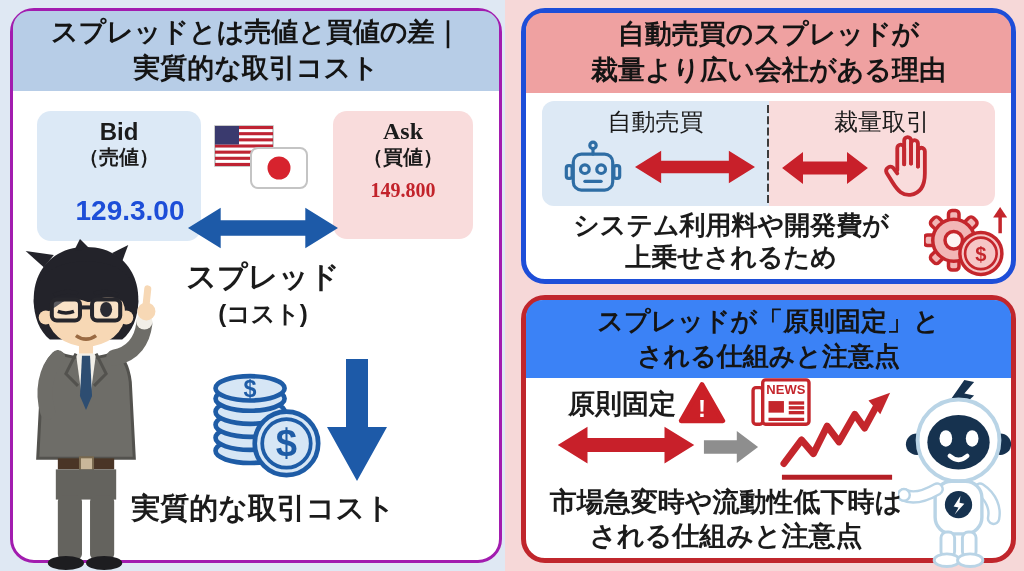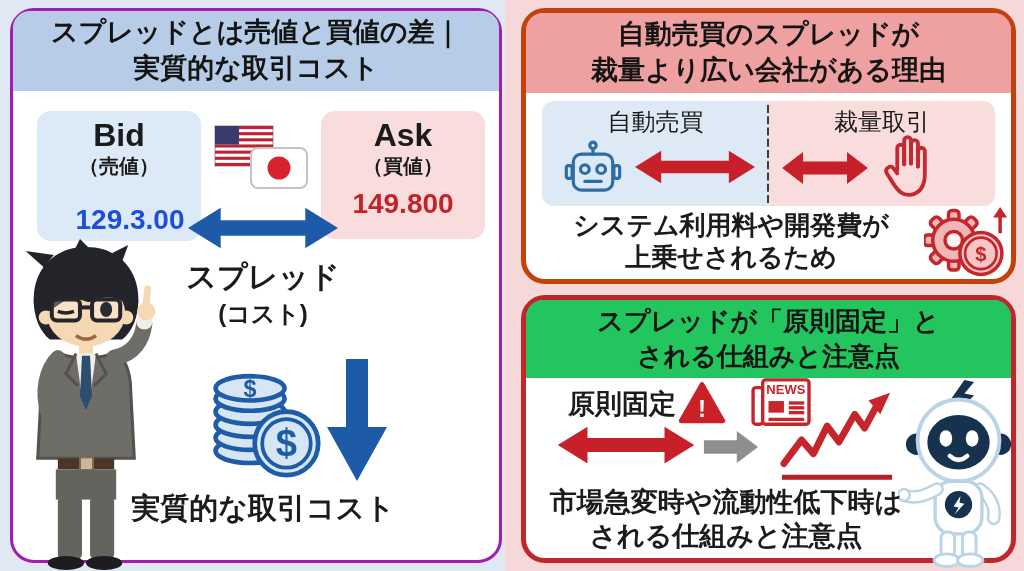--- a/index.html
+++ b/index.html
@@ -18,42 +18,42 @@
     font-weight:bold; text-align:center;
   }
   .abs { position:absolute; }
   .ctr { text-align:center; }
 
   
   #left-panel { left:10px; top:8px; width:492px; height:555px; border:3px solid #a21caf; }
   #left-header { height:80px; background:#b7cde7; font-size:27px; line-height:1.32; color:#141414; }
   .quote-box { border-radius:14px; text-align:center; padding-top:8px; }
   #bid-box { left:24px; top:100px; width:164px; height:130px; background:#dce9f6; }
-  #ask-box { left:308px; top:100px; width:164px; height:128px; background:#f9dcdc; }
-  .quote-label { font-size:32px; font-weight:bold; color:#1b1b1b; line-height:1.05; }
+  #ask-box { left:320px; top:100px; width:140px; height:128px; background:#f9dcdc;font-family:Liberation Serif, serif; }
+  .quote-label { font-size:24px; font-weight:bold; color:#1b1b1b; line-height:1.05; }
   .quote-sub { font-size:20px; font-weight:bold; color:#1b1b1b; }
   #bid-value { font-size:28px; font-weight:bold; color:#1d4ed8; margin-top:24px;padding-left:22px; }
-  #ask-value { font-size:28px; font-weight:bold; color:#c2232b; margin-top:8px; }
+  #ask-value { font-size:20px; font-weight:bold; color:#c2232b; margin-top:8px; }
   #spread-text { left:90px; top:246px; width:320px; }
   #spread-label { font-size:30px; font-weight:bold; }
   #spread-sublabel { font-size:24px; font-weight:bold; }
   #cost-label { left:70px; top:478px; width:360px; font-size:29px; font-weight:bold; }
 
   
-  #rt-panel { left:521px; top:8px; width:495px; height:276px; border:5px solid #c2410c; }
+  #rt-panel { left:521px; top:8px; width:495px; height:276px; border:5px solid #1d4ed8; }
   #rt-header { height:80px; background:#efa1a1; font-size:27px; line-height:1.32; color:#141414; }
   #auto-box { left:16px; top:88px; width:227px; height:105px; background:#dde9f5; border-radius:12px 0 0 12px; }
   #manual-box { left:243px; top:88px; width:226px; height:105px; background:#f9dcdc; border-radius:0 12px 12px 0; }
   .mode-label { width:100%; text-align:center; font-size:24px; font-weight:normal; padding-top:5px; }
   #rt-divider { left:241px; top:92px; height:98px; width:0; border-left:4px dashed #3c3c3c; }
   #reason-text { left:0; top:197px; width:410px; font-size:26px; font-weight:bold; line-height:1.22; }
 
   
   #rb-panel { left:521px; top:295px; width:495px; height:268px; border:5px solid #c0262c; }
-  #rb-header { height:78px; background:#22c55e; font-size:26px; line-height:1.35; color:#141414; }
+  #rb-header { height:78px; background:#3b82f6; font-size:26px; line-height:1.35; color:#141414; }
   #fixed-label { left:26px; top:86px; width:140px; font-size:27px; font-weight:bold; }
   #caution-text { left:0; top:186px; width:400px; font-size:27px; font-weight:bold; line-height:1.25; }
   svg { display:block; }
 </style>
 </head>
 <body>
 
 <div class="panel" id="left-panel">
   <div class="panel-header" id="left-header">
     <span>スプレッドとは売値と買値の差｜</span>

